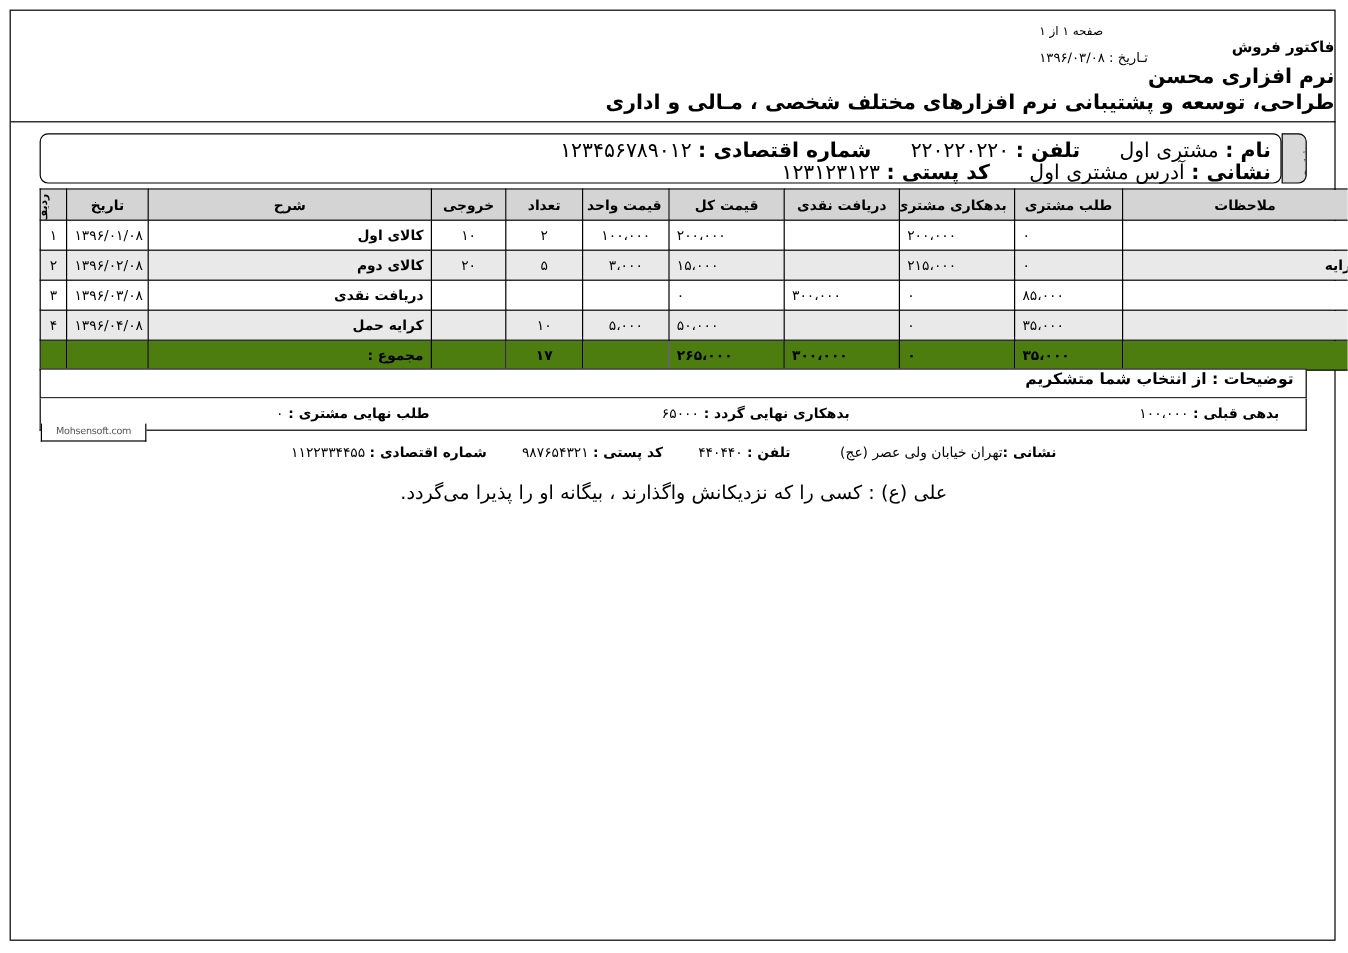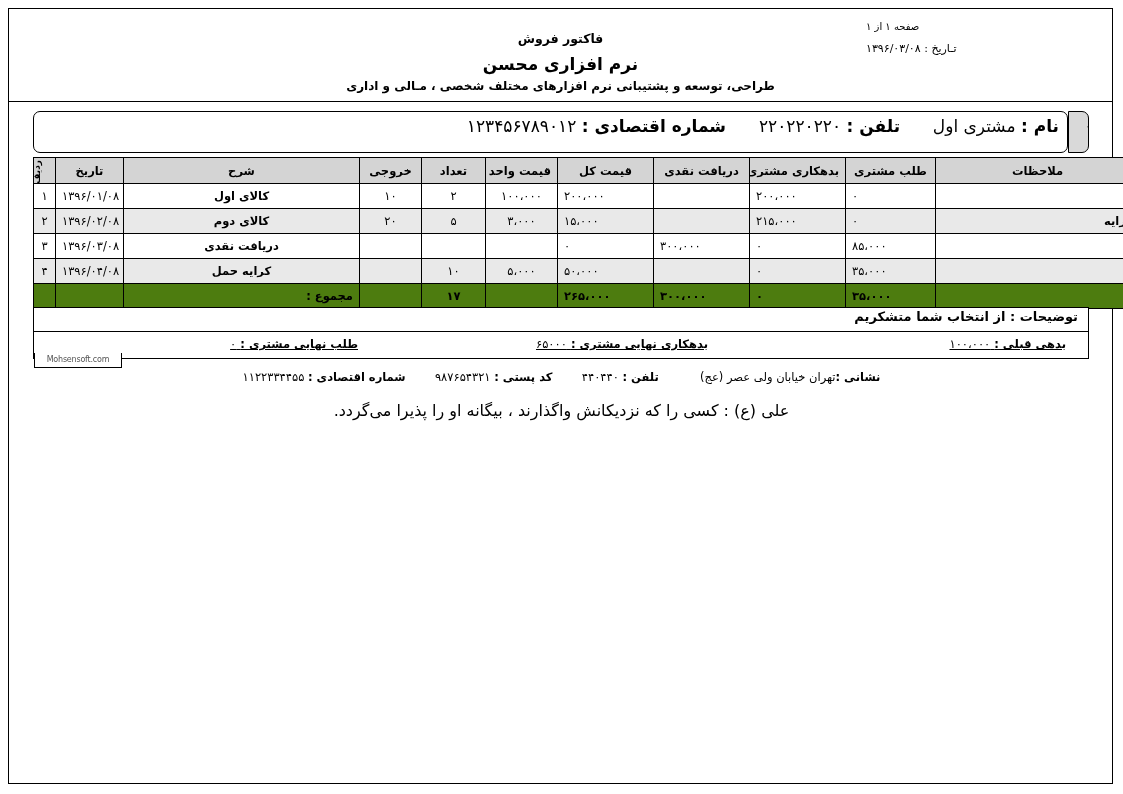--- a/index.html
+++ b/index.html
@@ -78,35 +78,34 @@
     margin-top: 3px;
     letter-spacing: -0.2px;
     white-space: nowrap;
   }
 
   
   .title-block {
     position: absolute;
     left: 0; right: 0;
     top: 20px;
-    text-align: center;
   }
   .doc-kind {
     font-size: 12.5px;
     font-weight: bold;
     line-height: 20px;
   }
   .company-name {
     font-size: 17px;
     font-weight: bold;
     line-height: 26px;
     margin-top: 2px;
   }
   .company-tag {
-    font-size: 12px;
+    font-size: 17px;
     font-weight: bold;
     line-height: 18px;
   }
 
   
   .meta-block {
     position: absolute;
     right: 6px;
     top: 8px;
     width: 240px;
@@ -198,21 +197,21 @@
     height: 26px;
   }
   table.items tbody tr.odd td  { background: #ffffff; }
   table.items tbody tr.even td { background: #e9e9e9; }
   table.items tbody tr.total td {
     background: #4d7c0f;
     font-weight: bold;
   }
   td.c-num   { text-align: center; }
   td.c-date  { text-align: center; direction: ltr; }
-  td.c-desc  { text-align: center; font-weight: bold; padding-right: 10px; }
+  td.c-desc  { text-align: right; font-weight: bold; padding-right: 10px; }
   td.c-money { text-align: left;  padding-left: 10px; }
   td.c-note  { text-align: right; font-weight: bold; padding-right: 12px; }
   th.h-rowno { width: 22px; }
   th.h-date  { width: 68px; }
   th.h-desc  { width: 236px; }
   th.h-out   { width: 62px; }
   th.h-qty   { width: 64px; }
   th.h-unit  { width: 72px; }
   th.h-total { width: 96px; }
   th.h-cash  { width: 96px; }
@@ -259,21 +258,20 @@
     border-top: none;
     box-sizing: border-box;
     background: #fff;
   }
   .sum-item {
     position: absolute;
     top: 5px;
     font-size: 11.5px;
     white-space: nowrap;
     font-weight: bold;
-    text-decoration: underline;
   }
   .sum-item .val { font-weight: normal; }
   .sum-prev  { right: 22px; }
   .sum-debt  { right: 380px; }
   .sum-cred  { right: 730px; }
 
   
   .watermark {
     position: absolute;
     left: 34px;
@@ -340,20 +338,27 @@
   <div class="cust-box">
     <div class="cust-line l1">
       <b>نام :</b>
       <span>مشتری اول</span>
       <span class="gap"></span>
       <b>تلفن :</b>
       <span>۲۲۰۲۲۰۲۲۰</span>
       <span class="gap"></span>
       <b>شماره اقتصادی :</b>
       <span>۱۲۳۴۵۶۷۸۹۰۱۲</span>
+    </div>
+    <div class="cust-line l2">
+      <b>نشانی :</b>
+      <span>آدرس مشتری اول</span>
+      <span class="gap"></span>
+      <b>کد پستی :</b>
+      <span>۱۲۳۱۲۳۱۲۳</span>
     </div>
   </div>
   <div class="cust-tab">
     <span>مشتری</span>
   </div>
 
   <table class="items">
     <thead>
       <tr>
         <th class="h-notes">ملاحظات</th>
@@ -446,21 +451,21 @@
       <span>از انتخاب شما متشکریم</span>
     </div>
   </div>
 
   <div class="sum-box">
     <div class="sum-item sum-prev">
       <span>بدهی قبلی :</span>
       <span class="val">۱۰۰،۰۰۰</span>
     </div>
     <div class="sum-item sum-debt">
-      <span>بدهکاری نهایی مشتری :</span>
+      <span>بدهکاری نهایی گردد :</span>
       <span class="val">۶۵۰۰۰</span>
     </div>
     <div class="sum-item sum-cred">
       <span>طلب نهایی مشتری :</span>
       <span class="val">۰</span>
     </div>
   </div>
 
   <div class="watermark">Mohsensoft.com</div>
 

